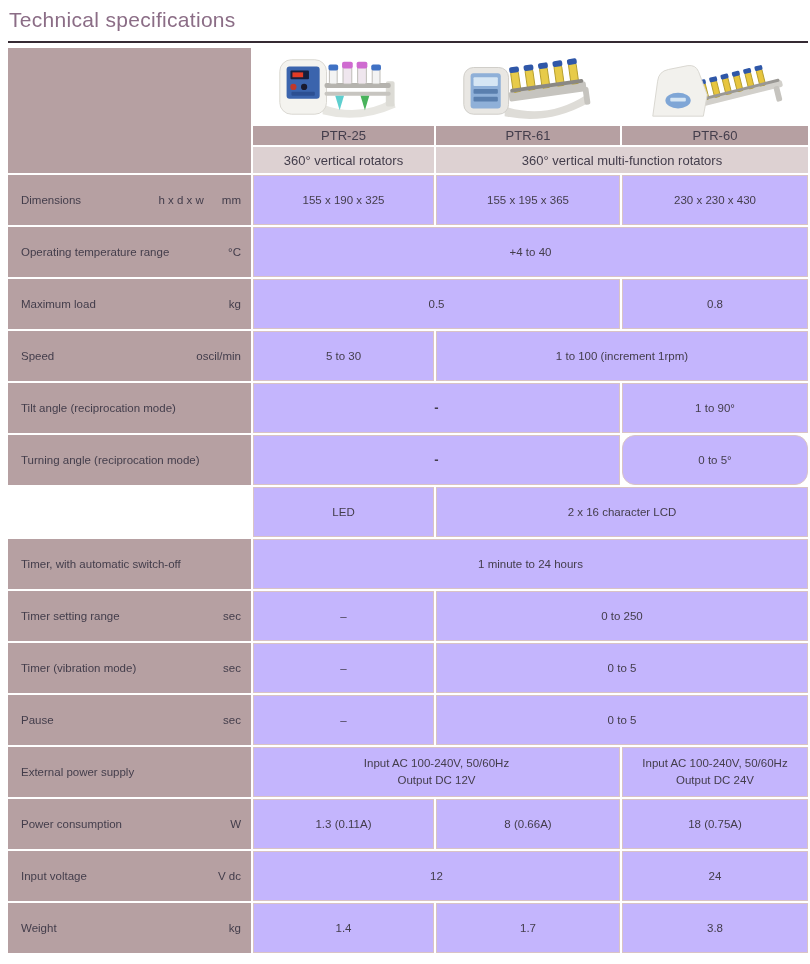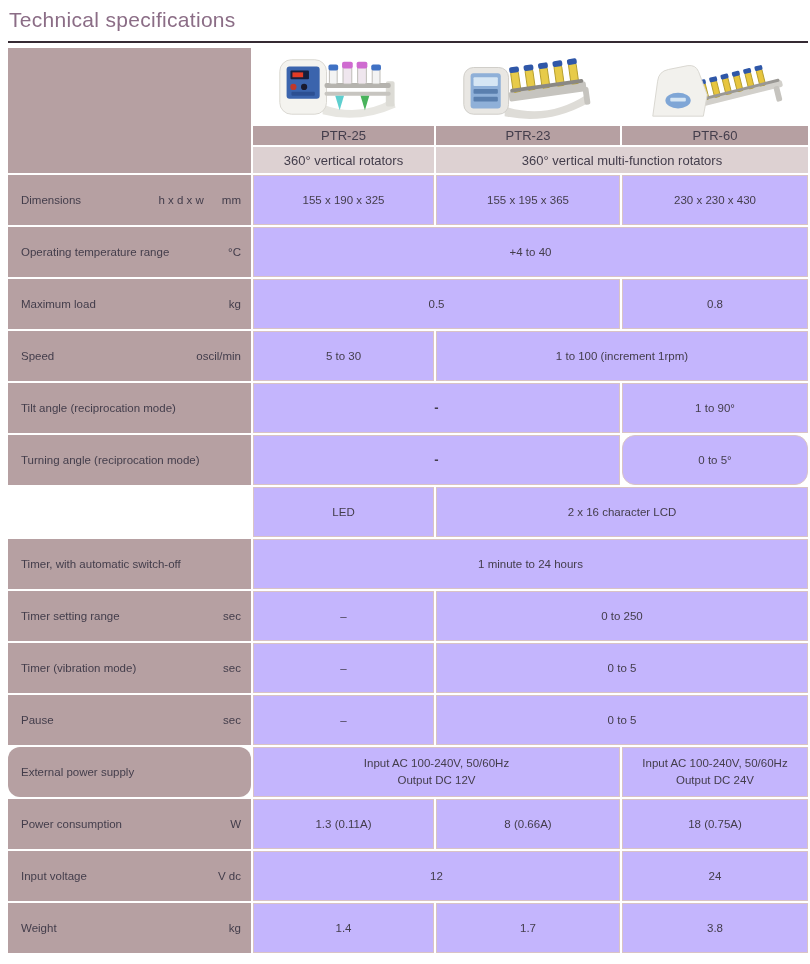--- a/index.html
+++ b/index.html
@@ -116,21 +116,21 @@
           </g>
           <rect x="50" y="40" width="98" height="3" rx="1.5" fill="#9a9894"></rect>
         </g>
         <path d="M16 66 L21 30 Q22 20 32 18 L52 14 Q60 13 63 20 L72 44 L68 66 Z" fill="#f2f1ed" stroke="#d9d7d1"></path>
         <ellipse cx="42" cy="50" rx="13" ry="8" fill="#7fa6d6"></ellipse>
         <rect x="34" y="47" width="16" height="4" rx="1" fill="#d6e6f4"></rect>
       </svg>
     </div>
 
   <div class="pname" style="grid-area: 2 / 2 / auto / span 1;">PTR-25</div>
-      <div class="pname" style="grid-area: 2 / 3 / auto / span 1;">PTR-23</div>
+      <div class="pname" style="grid-area: 2 / 3 / auto / span 1;">PTR-61</div>
       <div class="pname" style="grid-area: 2 / 4 / auto / span 1;">PTR-60</div>
       <div class="cat" style="grid-area: 3 / 2 / auto / span 1;">360° vertical rotators</div>
       <div class="cat" style="grid-area: 3 / 3 / auto / span 2;">360° vertical multi-function rotators</div>
       <div class="label-cell" style="grid-area: 4 / 1 / auto / span 1;">
         <span class="lbl">Dimensions</span>
         <span class="sub">h x d x w</span>
         <span class="unit">mm</span>
       </div>
       <div class="vcell" style="grid-area: 4 / 2 / auto / span 1;">155 x 190 x 325</div>
       <div class="vcell" style="grid-area: 4 / 3 / auto / span 1;">155 x 195 x 365</div>
@@ -179,21 +179,21 @@
         <span class="unit">sec</span>
       </div>
       <div class="vcell" style="grid-area: 13 / 2 / auto / span 1;">–</div>
       <div class="vcell" style="grid-area: 13 / 3 / auto / span 2;">0 to 5</div>
       <div class="label-cell" style="grid-area: 14 / 1 / auto / span 1;">
         <span class="lbl">Pause</span>
         <span class="unit">sec</span>
       </div>
       <div class="vcell" style="grid-area: 14 / 2 / auto / span 1;">–</div>
       <div class="vcell" style="grid-area: 14 / 3 / auto / span 2;">0 to 5</div>
-      <div class="label-cell" style="grid-area: 15 / 1 / auto / span 1; border-radius: 12px;">
+      <div class="label-cell" style="grid-area: 15 / 1 / auto / span 1;">
         <span class="lbl">External power supply</span>
       </div>
       <div class="vcell" style="grid-area: 15 / 2 / auto / span 2;">
         <div>Input AC 100-240V, 50/60Hz</div>
         <div>Output DC 12V</div>
       </div>
       <div class="vcell" style="grid-area: 15 / 4 / auto / span 1;">
         <div>Input AC 100-240V, 50/60Hz</div>
         <div>Output DC 24V</div>
       </div>

